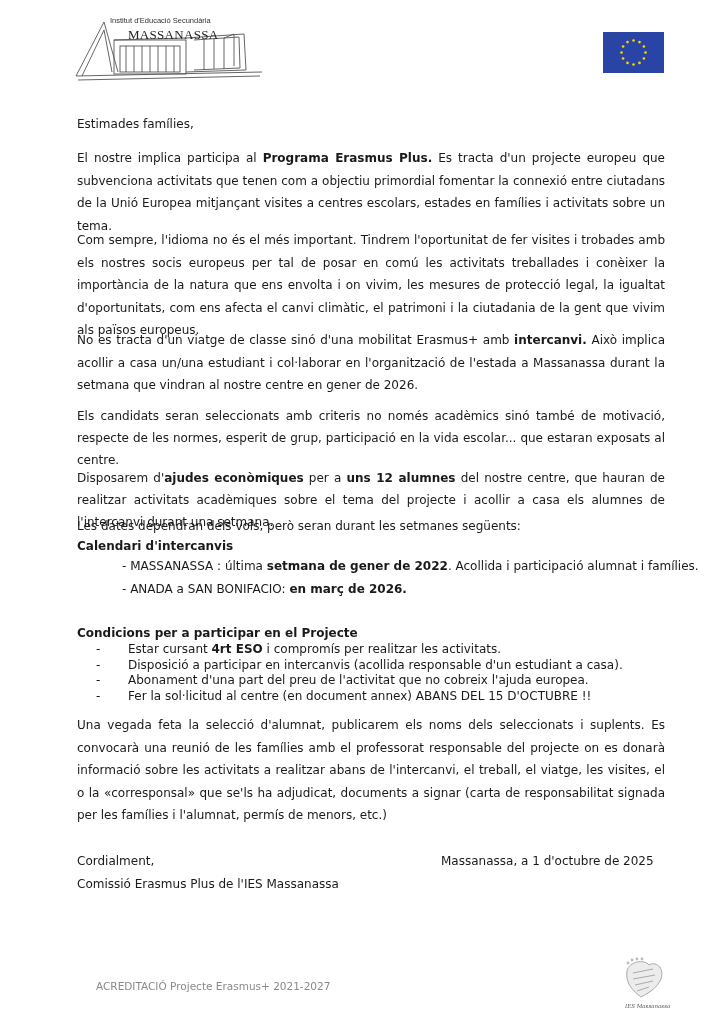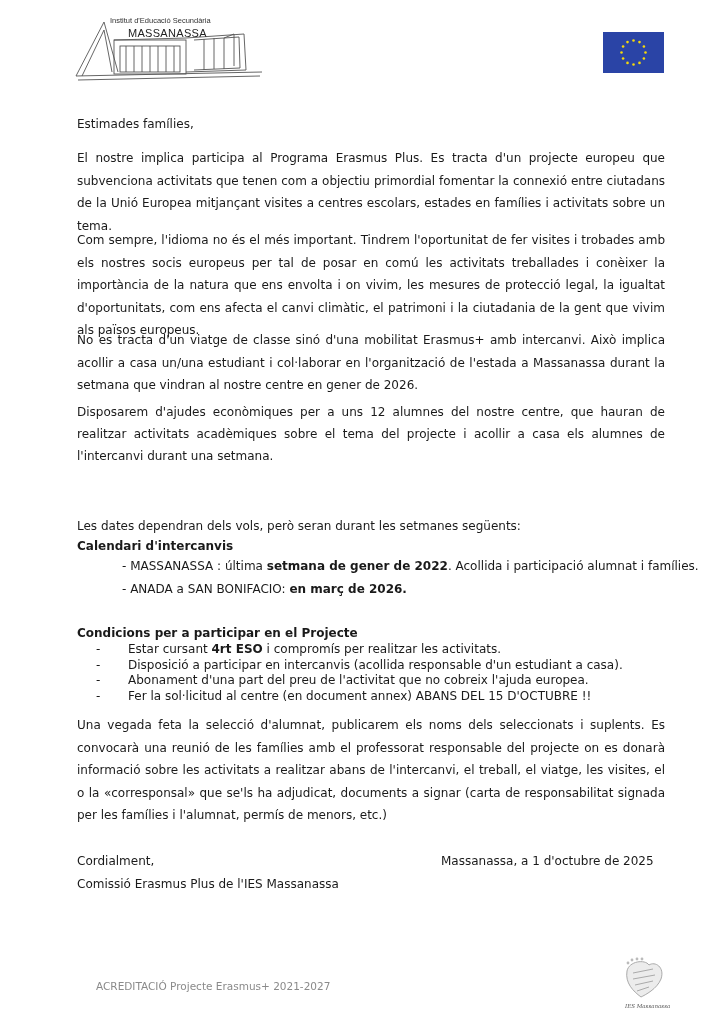--- a/index.html
+++ b/index.html
@@ -3,31 +3,31 @@
 <meta charset="utf-8">
 <style>
   html, body { margin:0; padding:0; background:#ffffff; }
   body { width:725px; height:1024px; position:relative; overflow:hidden;
          font-family:"DejaVu Sans", sans-serif; color:#1a1a1a; }
   .page { position:absolute; left:8px; top:0; width:725px; height:1024px; }
 
   
   .school-logo { position:absolute; left:66px; top:14px; width:190px; height:70px; }
   .school-logo .t1 { position:absolute; left:36px; top:2px; font-size:7.5px; color:#333; white-space:nowrap; font-family:"Liberation Sans", sans-serif; }
-  .school-logo .t2 { position:absolute; left:54px; top:13px; font-size:11px; color:#222; letter-spacing:0.3px; font-family:Liberation Sans, sans-serif; }
+  .school-logo .t2 { position:absolute; left:54px; top:13px; font-size:13px; color:#222; letter-spacing:0.3px; font-family:Liberation Serif, serif; }
   .school-logo svg { position:absolute; left:0; top:0; }
 
   .eu-block { position:absolute; left:478px; top:31px; width:180px; height:44px; }
   .eu-text { position:absolute; right:66px; top:0; text-align:right; font-family:"Liberation Sans", sans-serif;
              font-size:11.2px; line-height:13px; color:#1e4a9a; white-space:nowrap; }
   .eu-flag { position:absolute; left:117px; top:1px; width:61px; height:41px; background:#2a44a6; }
 
   
   .txt { position:absolute; left:69px; width:588px; font-size:12px; line-height:22.5px; text-align:justify; }
-  .txt b { font-weight:normal; }
+  .txt b { font-weight:bold; }
   .jl { text-align-last:left; }
   .tight { line-height:17.5px; }
 
   .sched { position:absolute; left:114px; font-size:12px; line-height:18px; white-space:nowrap; }
   .cond-list { position:absolute; left:88px; top:642px; margin:0; padding:0; list-style:none; font-size:12px; line-height:15.6px; }
   .cond-list li { position:relative; padding-left:32px; white-space:nowrap; }
   .cond-list li .dash { position:absolute; left:0; top:0; }
 
   .sign { position:absolute; font-size:12px; line-height:22px; white-space:nowrap; }
 
@@ -84,20 +84,21 @@
 
   <div class="txt" style="top:113px;">Estimades famílies,</div>
 
   <div class="txt" style="top:147px;"><span>El nostre implica participa al </span><b>Programa Erasmus Plus.</b><span> Es tracta d'un projecte europeu que subvenciona activitats que tenen com a objectiu primordial fomentar la connexió entre ciutadans de la Unió Europea mitjançant visites a centres escolars, estades en famílies i activitats sobre un tema.</span></div>
 
   <div class="txt" style="top:229px;">Com sempre, l'idioma no és el més important. Tindrem l'oportunitat de  fer visites i trobades amb els nostres socis europeus per tal de posar en comú les activitats treballades i conèixer la importància de la natura que ens envolta i on vivim, les mesures de protecció legal, la igualtat d'oportunitats, com ens afecta el canvi climàtic, el patrimoni i la ciutadania de la gent que vivim als països europeus.</div>
 
   <div class="txt" style="top:329px;"><span>No es tracta d'un viatge de classe sinó d'una mobilitat Erasmus+ amb </span><b>intercanvi.</b><span> Això implica acollir a casa un/una estudiant i col·laborar en l'organització de l'estada a Massanassa durant la setmana que vindran al nostre centre en gener de 2026.</span></div>
 
   <div class="txt tight" style="top:405px; line-height:22px;">
+    <div class="jl">Els candidats seran seleccionats amb criteris no només acadèmics sinó també de motivació, respecte de les normes, esperit de grup,  participació en la vida escolar... que estaran exposats al centre.</div>
     <div style="margin-top:-4px;"><span>Disposarem d'</span><b>ajudes econòmiques</b><span> per a </span><b>uns 12 alumnes</b><span> del nostre centre, que hauran de realitzar activitats acadèmiques sobre el tema del projecte i acollir a casa els alumnes de l'intercanvi durant una setmana.</span></div>
   </div>
 
   <div class="txt" style="top:516px; line-height:20px;">
     <div>Les dates dependran dels vols, però seran durant les setmanes següents:</div>
     <div style="font-weight:bold;">Calendari d'intercanvis</div>
   </div>
   <div class="sched" style="top:557px;"><span>- MASSANASSA : última </span><b>setmana de gener de 2022</b><span>. Acollida i participació alumnat i famílies.</span></div>
   <div class="sched" style="top:580px;"><span>- ANADA a SAN BONIFACIO:  </span><b>en març de 2026.</b><span></span></div>
 

